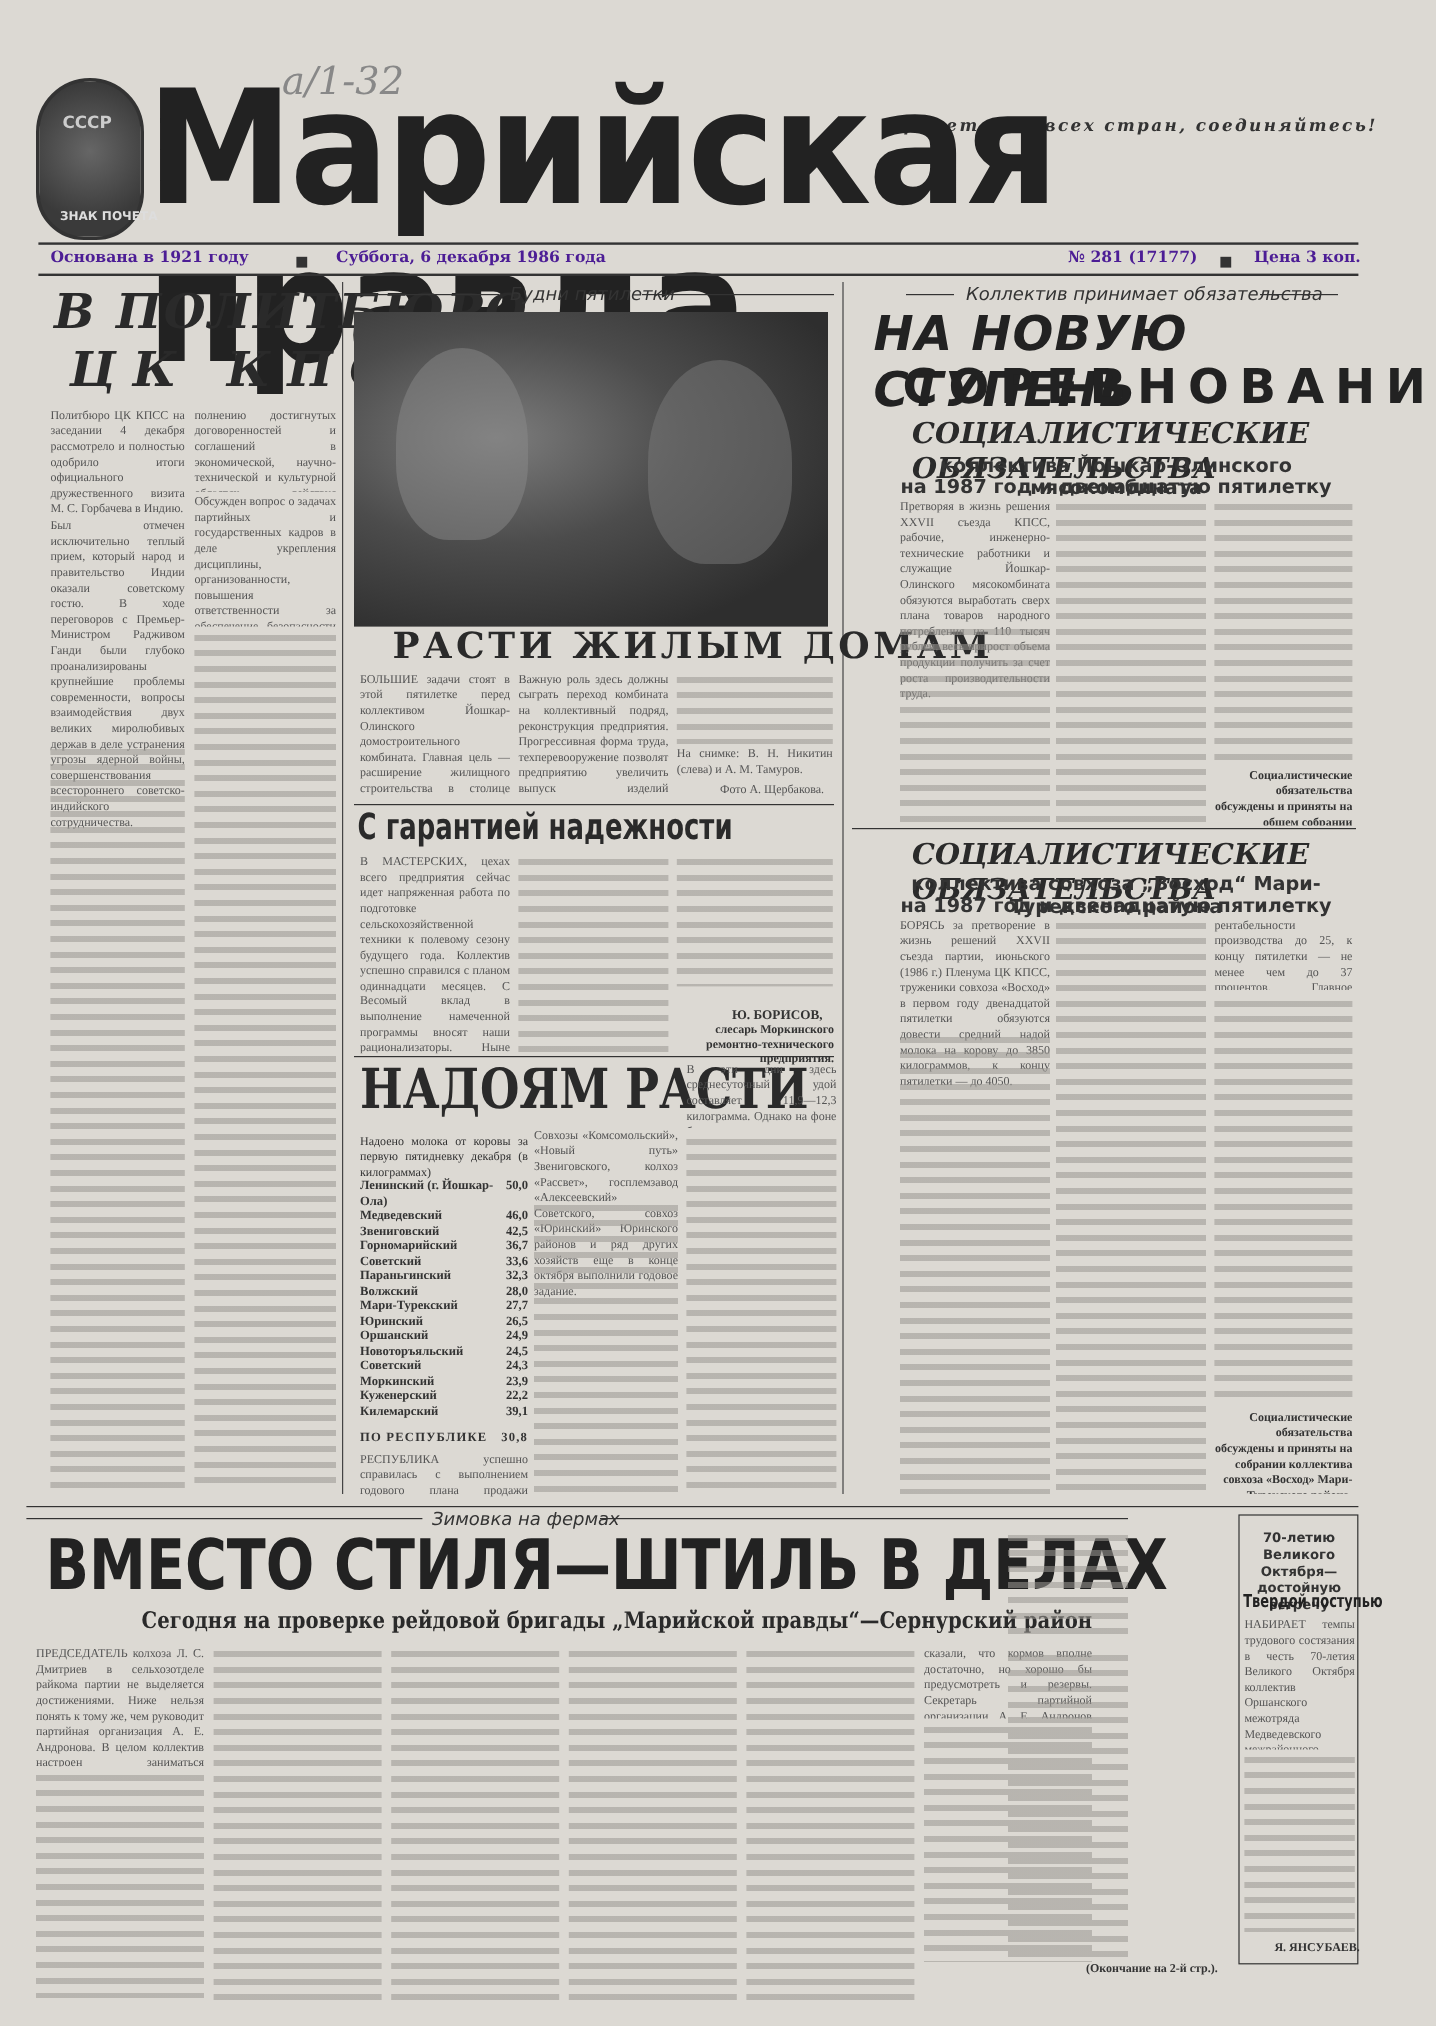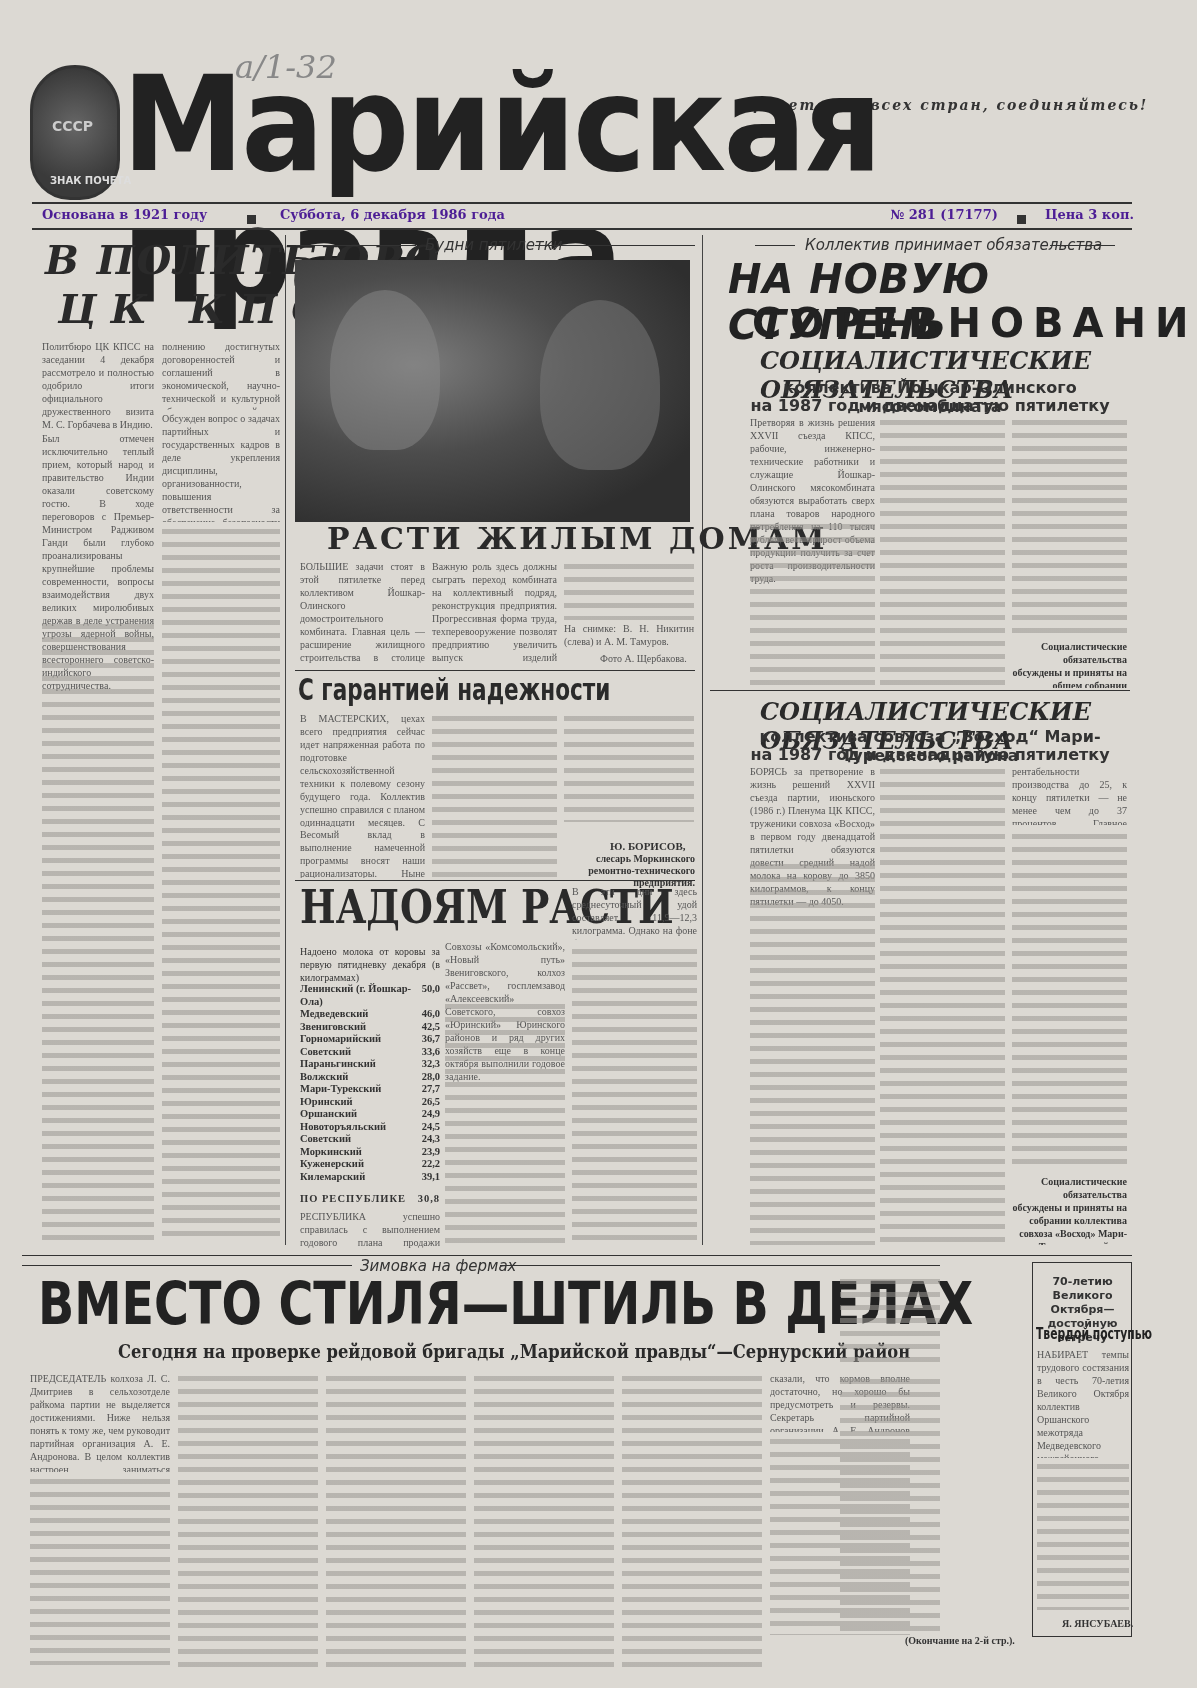--- a/index.html
+++ b/index.html
@@ -16,21 +16,21 @@
   .hr { position: absolute; height: 2px; background: #333; }
   .vr { position: absolute; width: 1px; background: #444; }
 
   
   .emblem {
     left: 30px; top: 65px; width: 90px; height: 135px;
     border: 3px solid #333; border-radius: 45px 45px 40px 40px;
     background: radial-gradient(circle at 50% 45%, #666 0%, #3a3a3a 70%);
   }
   .emblem-label { left: 50px; top: 175px; font: bold 10px "DejaVu Sans", sans-serif; color: #ddd; }
-  .emblem-cccp { left: 52px; top: 95px; font: bold 14px "DejaVu Sans", sans-serif; color: #ccc; margin-top: 23px; }
+  .emblem-cccp { left: 52px; top: 95px; font: bold 14px "DejaVu Sans", sans-serif; color: #ccc; }
   .handwritten { left: 235px; top: 48px; font: italic 32px "DejaVu Serif", serif; color: #888; }
   .motto { left: 738px; top: 85px; font: italic bold 14px "DejaVu Serif", serif; letter-spacing: 2px; color: #333; margin-top: 12px; }
   .title { left: 122px; top: 58px; font: bold 132px "DejaVu Sans", sans-serif; letter-spacing: -3px; color: #222; line-height: 1; transform: scaleX(0.93); transform-origin: left; }
   .subtitle { left: 158px; top: 180px; font: 16px "DejaVu Sans", sans-serif; color: #333; word-spacing: 6px; }
   .meta { font: bold 13px "DejaVu Serif", serif; color: #4c1d95; }
   .sq { display: inline-block; width: 9px; height: 9px; background: #333; }
 
   .kicker { font: italic 15px "DejaVu Sans", sans-serif; color: #333; }
   .headline-italic { font: italic bold 40px "DejaVu Serif", serif; letter-spacing: 2px; color: #2a2a2a; }
   .headline-sans { font: bold 40px "DejaVu Sans", sans-serif; color: #222; letter-spacing: 1px; }

